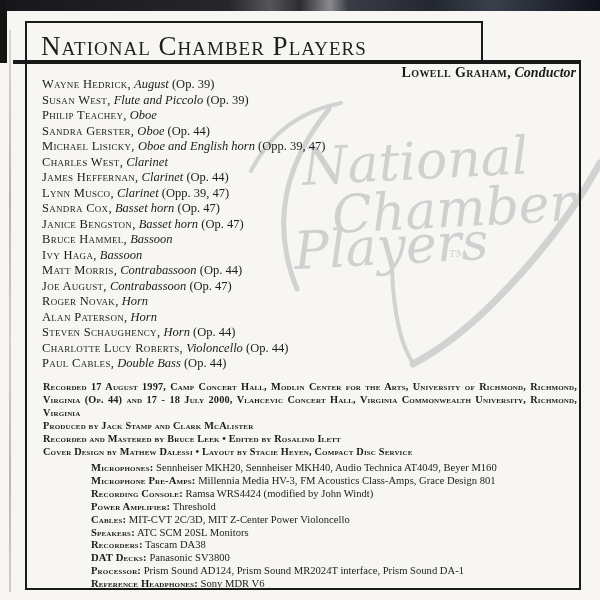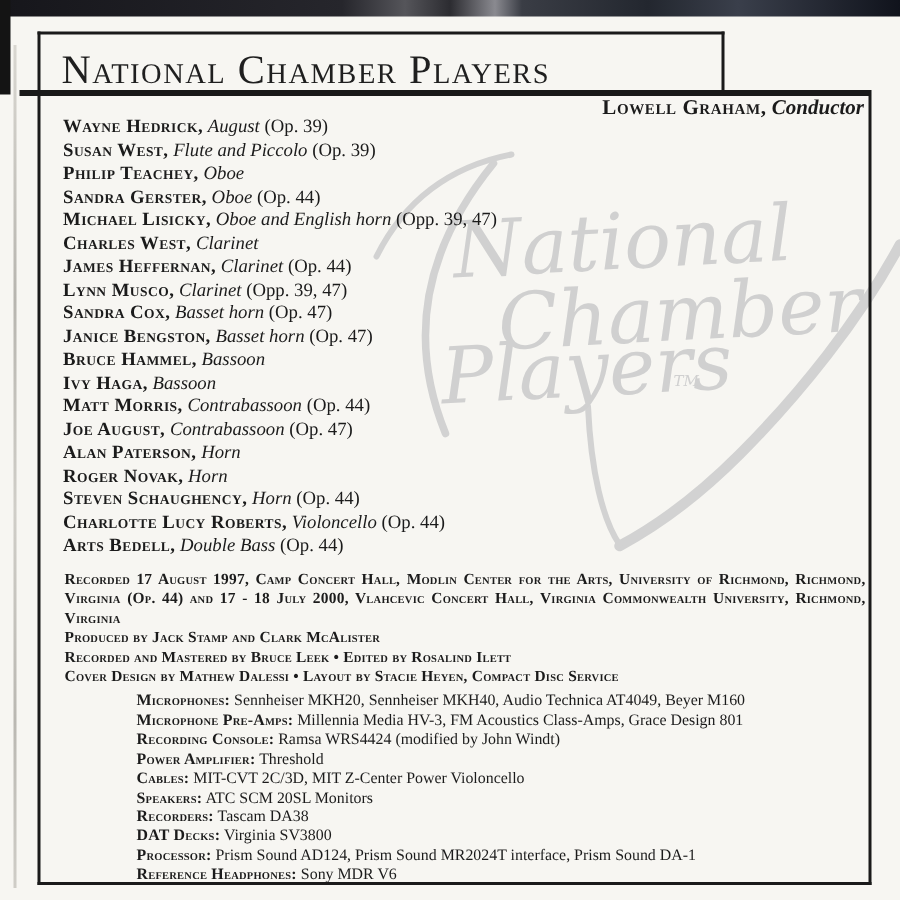--- a/index.html
+++ b/index.html
@@ -26,21 +26,21 @@
     font-size:27px; letter-spacing:1px; color:#1f1f1f; white-space:nowrap; }
   .thick-rule { position:absolute; left:13px; top:60px; width:568px; height:4px; background:#191919; }
   .frame { position:absolute; left:25px; top:64px; width:556px; height:526px;
     border:2px solid #1a1a1a; border-top:none; }
 
   .conductor { position:absolute; right:24px; top:65px; font-weight:bold; font-size:14px; white-space:nowrap; }
   .conductor .name { font-variant:small-caps; letter-spacing:0.4px; }
   .conductor .role { font-style:italic; }
 
   .performers { position:absolute; left:42px; top:77px; font-size:12.5px; line-height:15.5px; white-space:nowrap; }
-  .performer .p-name { font-weight:bold; font-variant:small-caps; letter-spacing:0.3px; }
+  .performer .p-name { font-weight:normal; font-variant:small-caps; letter-spacing:0.3px; }
   .performer .p-instrument { font-style:italic; }
 
   .credits { position:absolute; left:43px; top:380px; width:534px;
     font-size:10.3px; line-height:13px; font-weight:bold;
     font-variant:small-caps; letter-spacing:0.15px; }
   .credit-line { text-align:justify; }
 
   .equipment { position:absolute; left:43px; top:462px; width:534px;
     font-size:10.6px; line-height:12.9px; white-space:nowrap; }
   .equipment .label { font-weight:bold; font-variant:small-caps; letter-spacing:0.15px;margin-left:48px; }
@@ -154,45 +154,45 @@
       <span class="p-opus">(Op. 44)</span>
     </div>
 
     <div class="performer">
       <span class="p-name">Joe August,</span>
       <span class="p-instrument">Contrabassoon</span>
       <span class="p-opus">(Op. 47)</span>
     </div>
 
     <div class="performer">
+      <span class="p-name">Roger Novak,</span>
+      <span class="p-instrument">Horn</span>
+      <span class="p-opus"></span>
+    </div>
+
+    <div class="performer">
       <span class="p-name">Alan Paterson,</span>
       <span class="p-instrument">Horn</span>
       <span class="p-opus"></span>
     </div>
 
     <div class="performer">
-      <span class="p-name">Roger Novak,</span>
-      <span class="p-instrument">Horn</span>
-      <span class="p-opus"></span>
-    </div>
-
-    <div class="performer">
       <span class="p-name">Steven Schaughency,</span>
       <span class="p-instrument">Horn</span>
       <span class="p-opus">(Op. 44)</span>
     </div>
 
     <div class="performer">
       <span class="p-name">Charlotte Lucy Roberts,</span>
       <span class="p-instrument">Violoncello</span>
       <span class="p-opus">(Op. 44)</span>
     </div>
 
     <div class="performer">
-      <span class="p-name">Arts Bedell,</span>
+      <span class="p-name">Paul Cables,</span>
       <span class="p-instrument">Double Bass</span>
       <span class="p-opus">(Op. 44)</span>
     </div>
   </div>
 
 <div class="credits">
 
     <div class="credit-line">Recorded 17 August 1997, Camp Concert Hall, Modlin Center for the Arts, University of Richmond, Richmond, Virginia (Op. 44) and 17 - 18 July 2000, Vlahcevic Concert Hall, Virginia Commonwealth University, Richmond, Virginia</div>
 
     <div class="credit-line">Produced by Jack Stamp and Clark McAlister</div>
@@ -234,21 +234,21 @@
       <span class="value">ATC SCM 20SL Monitors</span>
     </div>
 
     <div class="equipment-row">
       <span class="label">Recorders:</span>
       <span class="value">Tascam DA38</span>
     </div>
 
     <div class="equipment-row">
       <span class="label">DAT Decks:</span>
-      <span class="value">Virginia SV3800</span>
+      <span class="value">Panasonic SV3800</span>
     </div>
 
     <div class="equipment-row">
       <span class="label">Processor:</span>
       <span class="value">Prism Sound AD124, Prism Sound MR2024T interface, Prism Sound DA-1</span>
     </div>
 
     <div class="equipment-row">
       <span class="label">Reference Headphones:</span>
       <span class="value">Sony MDR V6</span>

